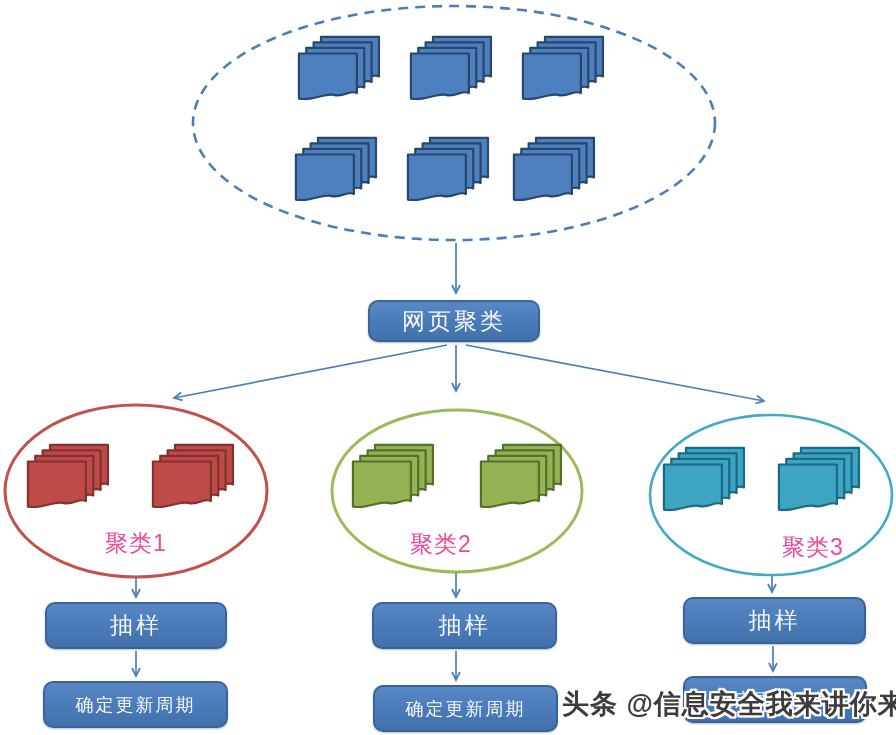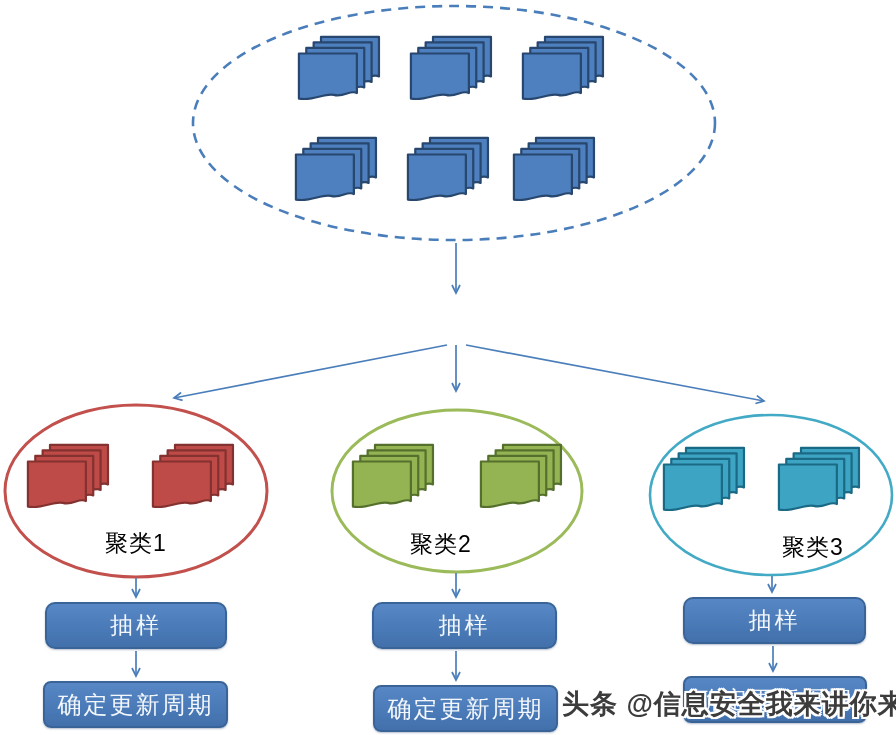--- a/index.html
+++ b/index.html
@@ -32,26 +32,26 @@
     border:2px solid var(--c-box-border);
     border-radius:10px;
     color:#f3f7fc;
     font-size:23px;
     letter-spacing:3px;
     box-sizing:border-box;
     box-shadow:0 1px 2px rgba(40,70,110,0.35);
     text-align:center;
     white-space:nowrap;
   }
-  .node-box.small-gap{letter-spacing:2px;font-size:24px;border-radius:8px;}
+  .node-box.small-gap{letter-spacing:2px;font-size:18px;}
 
   .cluster-label{
     position:absolute;z-index:2;
     transform:translateX(-50%);
-    color:#000000;
+    color:#ec4899;
     font-size:23px;
     letter-spacing:1px;
     white-space:nowrap;
   }
 
   .watermark{
     position:absolute;z-index:5;
     font-size:27px;
     font-weight:bold;
     color:var(--c-watermark);
@@ -106,20 +106,21 @@
     <line class="arrow-line" x1="456" y1="345" x2="456" y2="391" marker-end="url(#arrow)"></line>
     <line class="arrow-line" x1="466" y1="345" x2="764" y2="401" marker-end="url(#arrow)"></line>
     <line class="arrow-line" x1="136" y1="578" x2="136" y2="597" marker-end="url(#arrow)"></line>
     <line class="arrow-line" x1="456" y1="573" x2="456" y2="597" marker-end="url(#arrow)"></line>
     <line class="arrow-line" x1="772" y1="576" x2="772" y2="592" marker-end="url(#arrow)"></line>
     <line class="arrow-line" x1="136" y1="651" x2="136" y2="676" marker-end="url(#arrow)"></line>
     <line class="arrow-line" x1="456" y1="651" x2="456" y2="680" marker-end="url(#arrow)"></line>
     <line class="arrow-line" x1="773" y1="646" x2="773" y2="671" marker-end="url(#arrow)"></line>
   </svg>
 
+  <div class="node-box" style="left:368px;top:300px;width:172px;height:42px;">网页聚类</div>
 
   <div class="cluster-label" style="left:136px;top:528px;">聚类1</div>
   <div class="cluster-label" style="left:441px;top:529px;">聚类2</div>
   <div class="cluster-label" style="left:813px;top:532px;">聚类3</div>
 
   <div class="node-box" style="left:45px;top:602px;width:182px;height:47px;">抽样</div>
   <div class="node-box" style="left:372px;top:602px;width:185px;height:47px;">抽样</div>
   <div class="node-box" style="left:683px;top:597px;width:183px;height:47px;">抽样</div>
 
   <div class="node-box small-gap" style="left:43px;top:681px;width:185px;height:47px;">确定更新周期</div>

